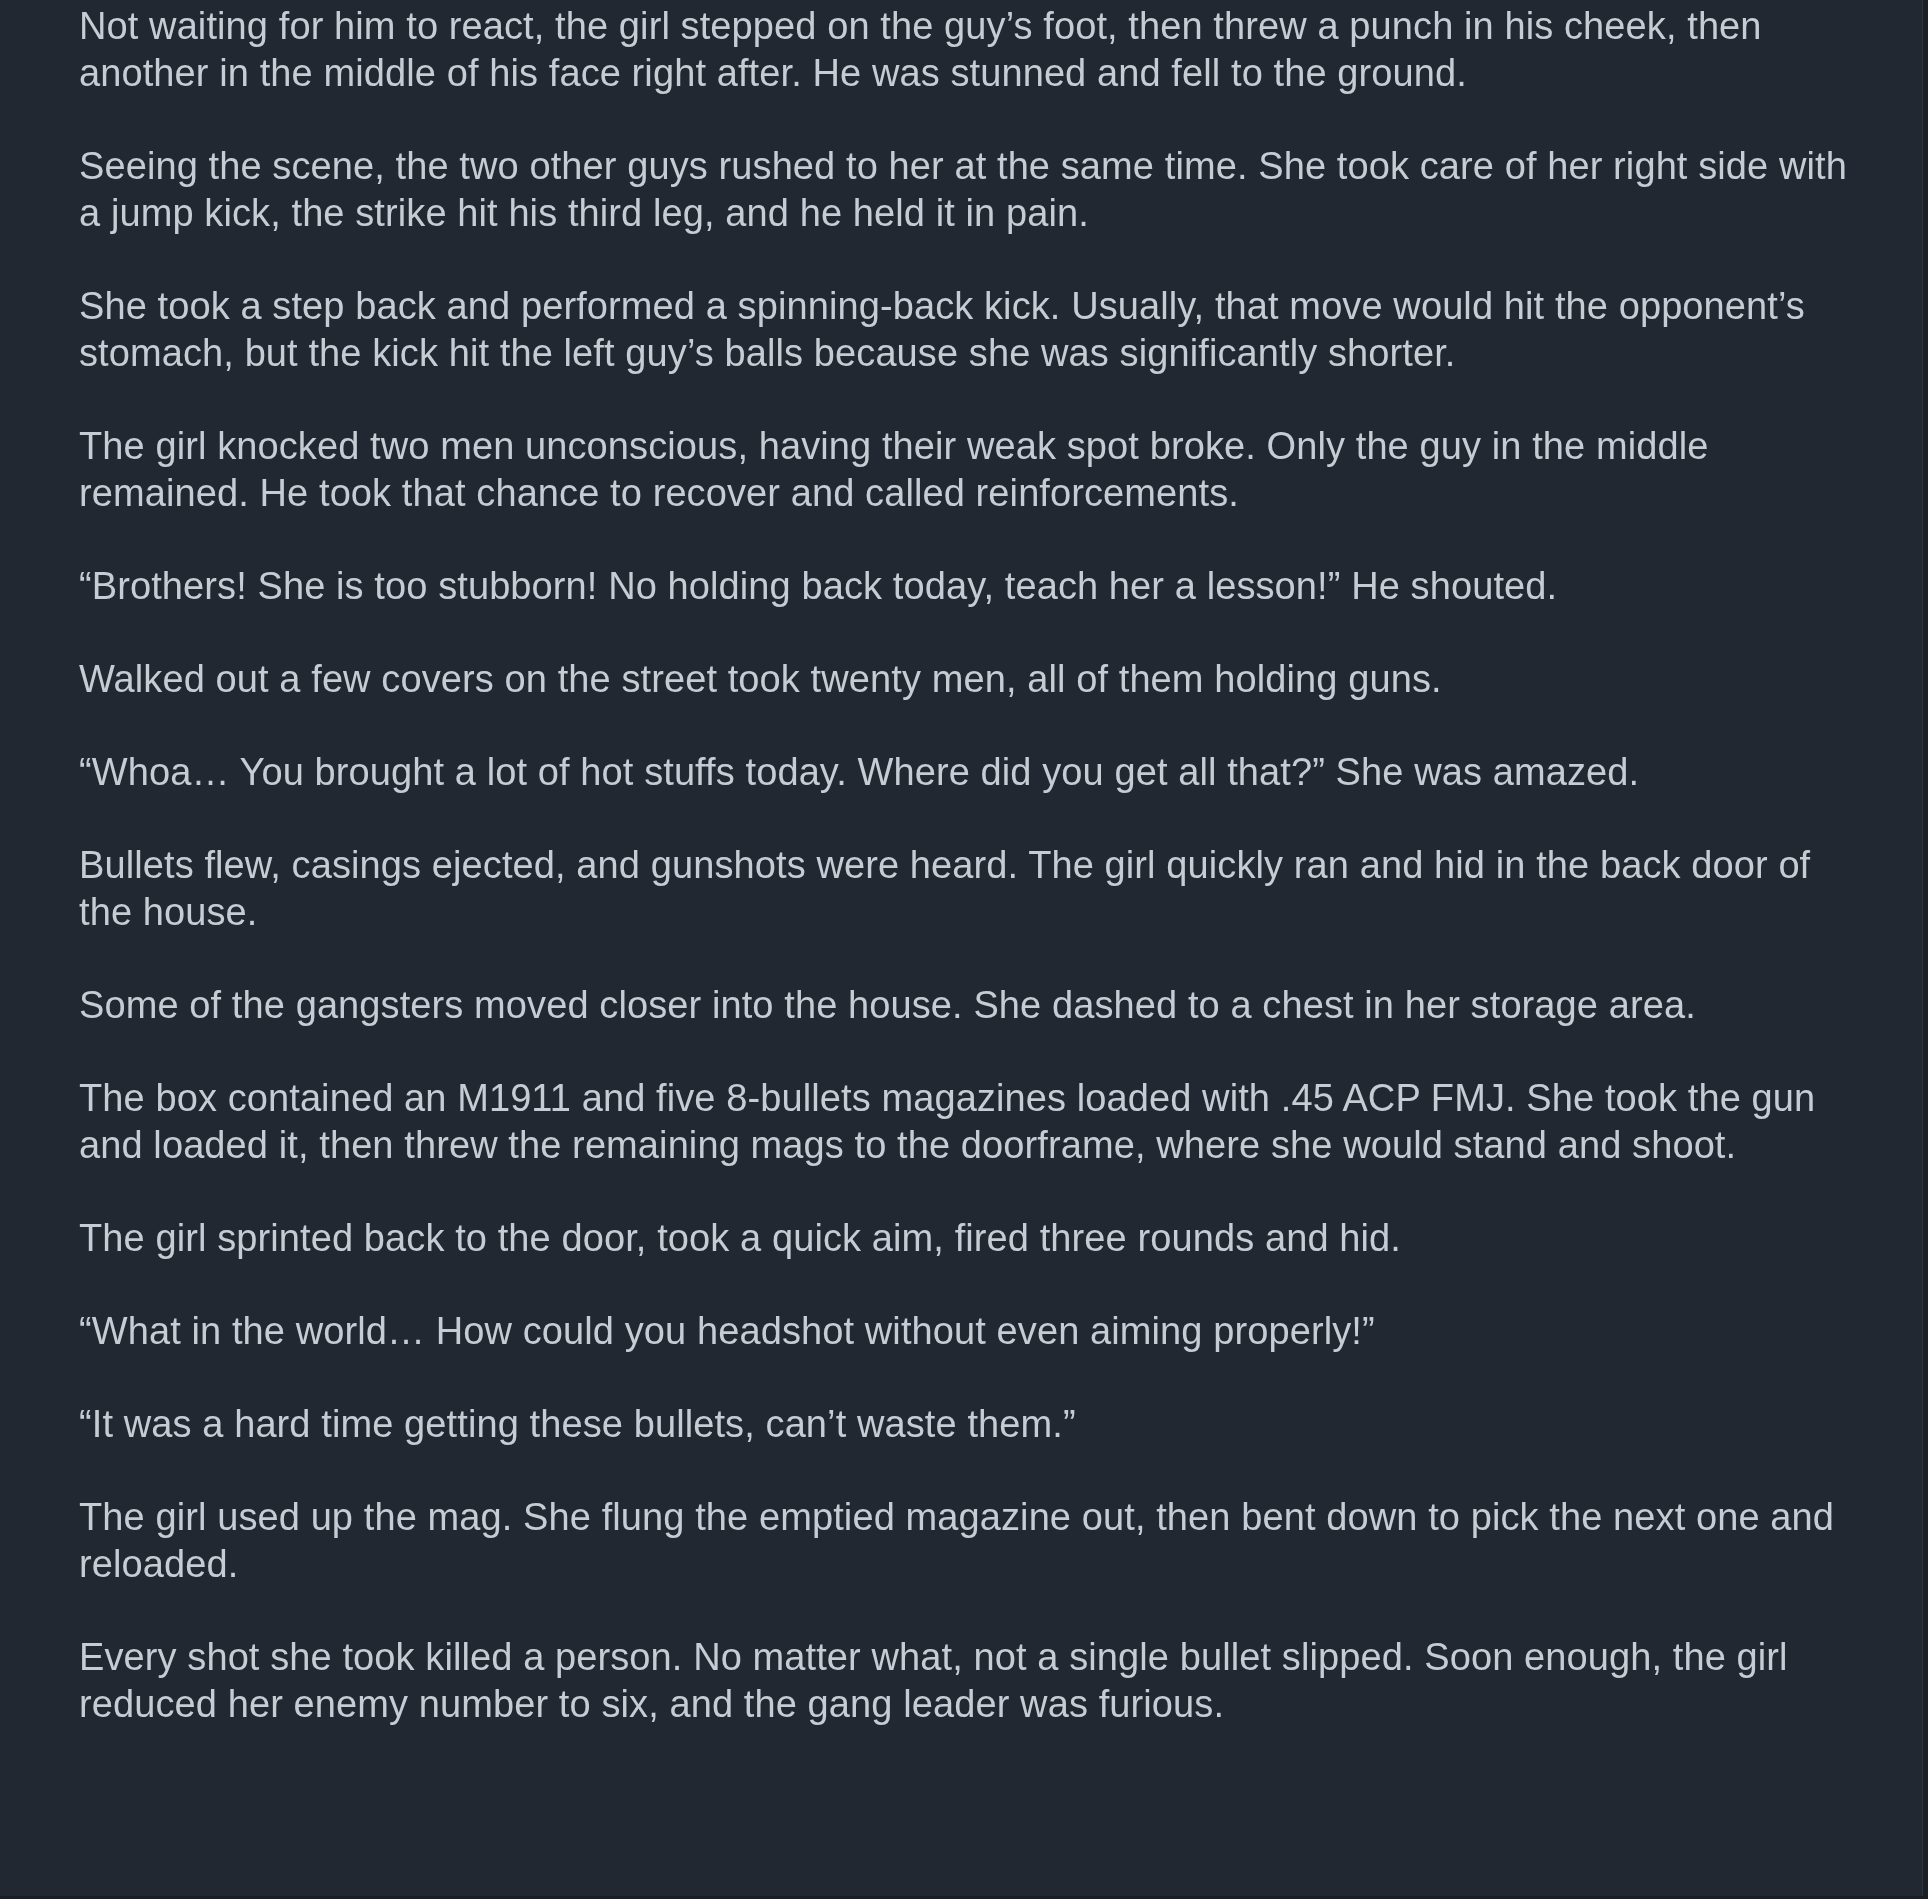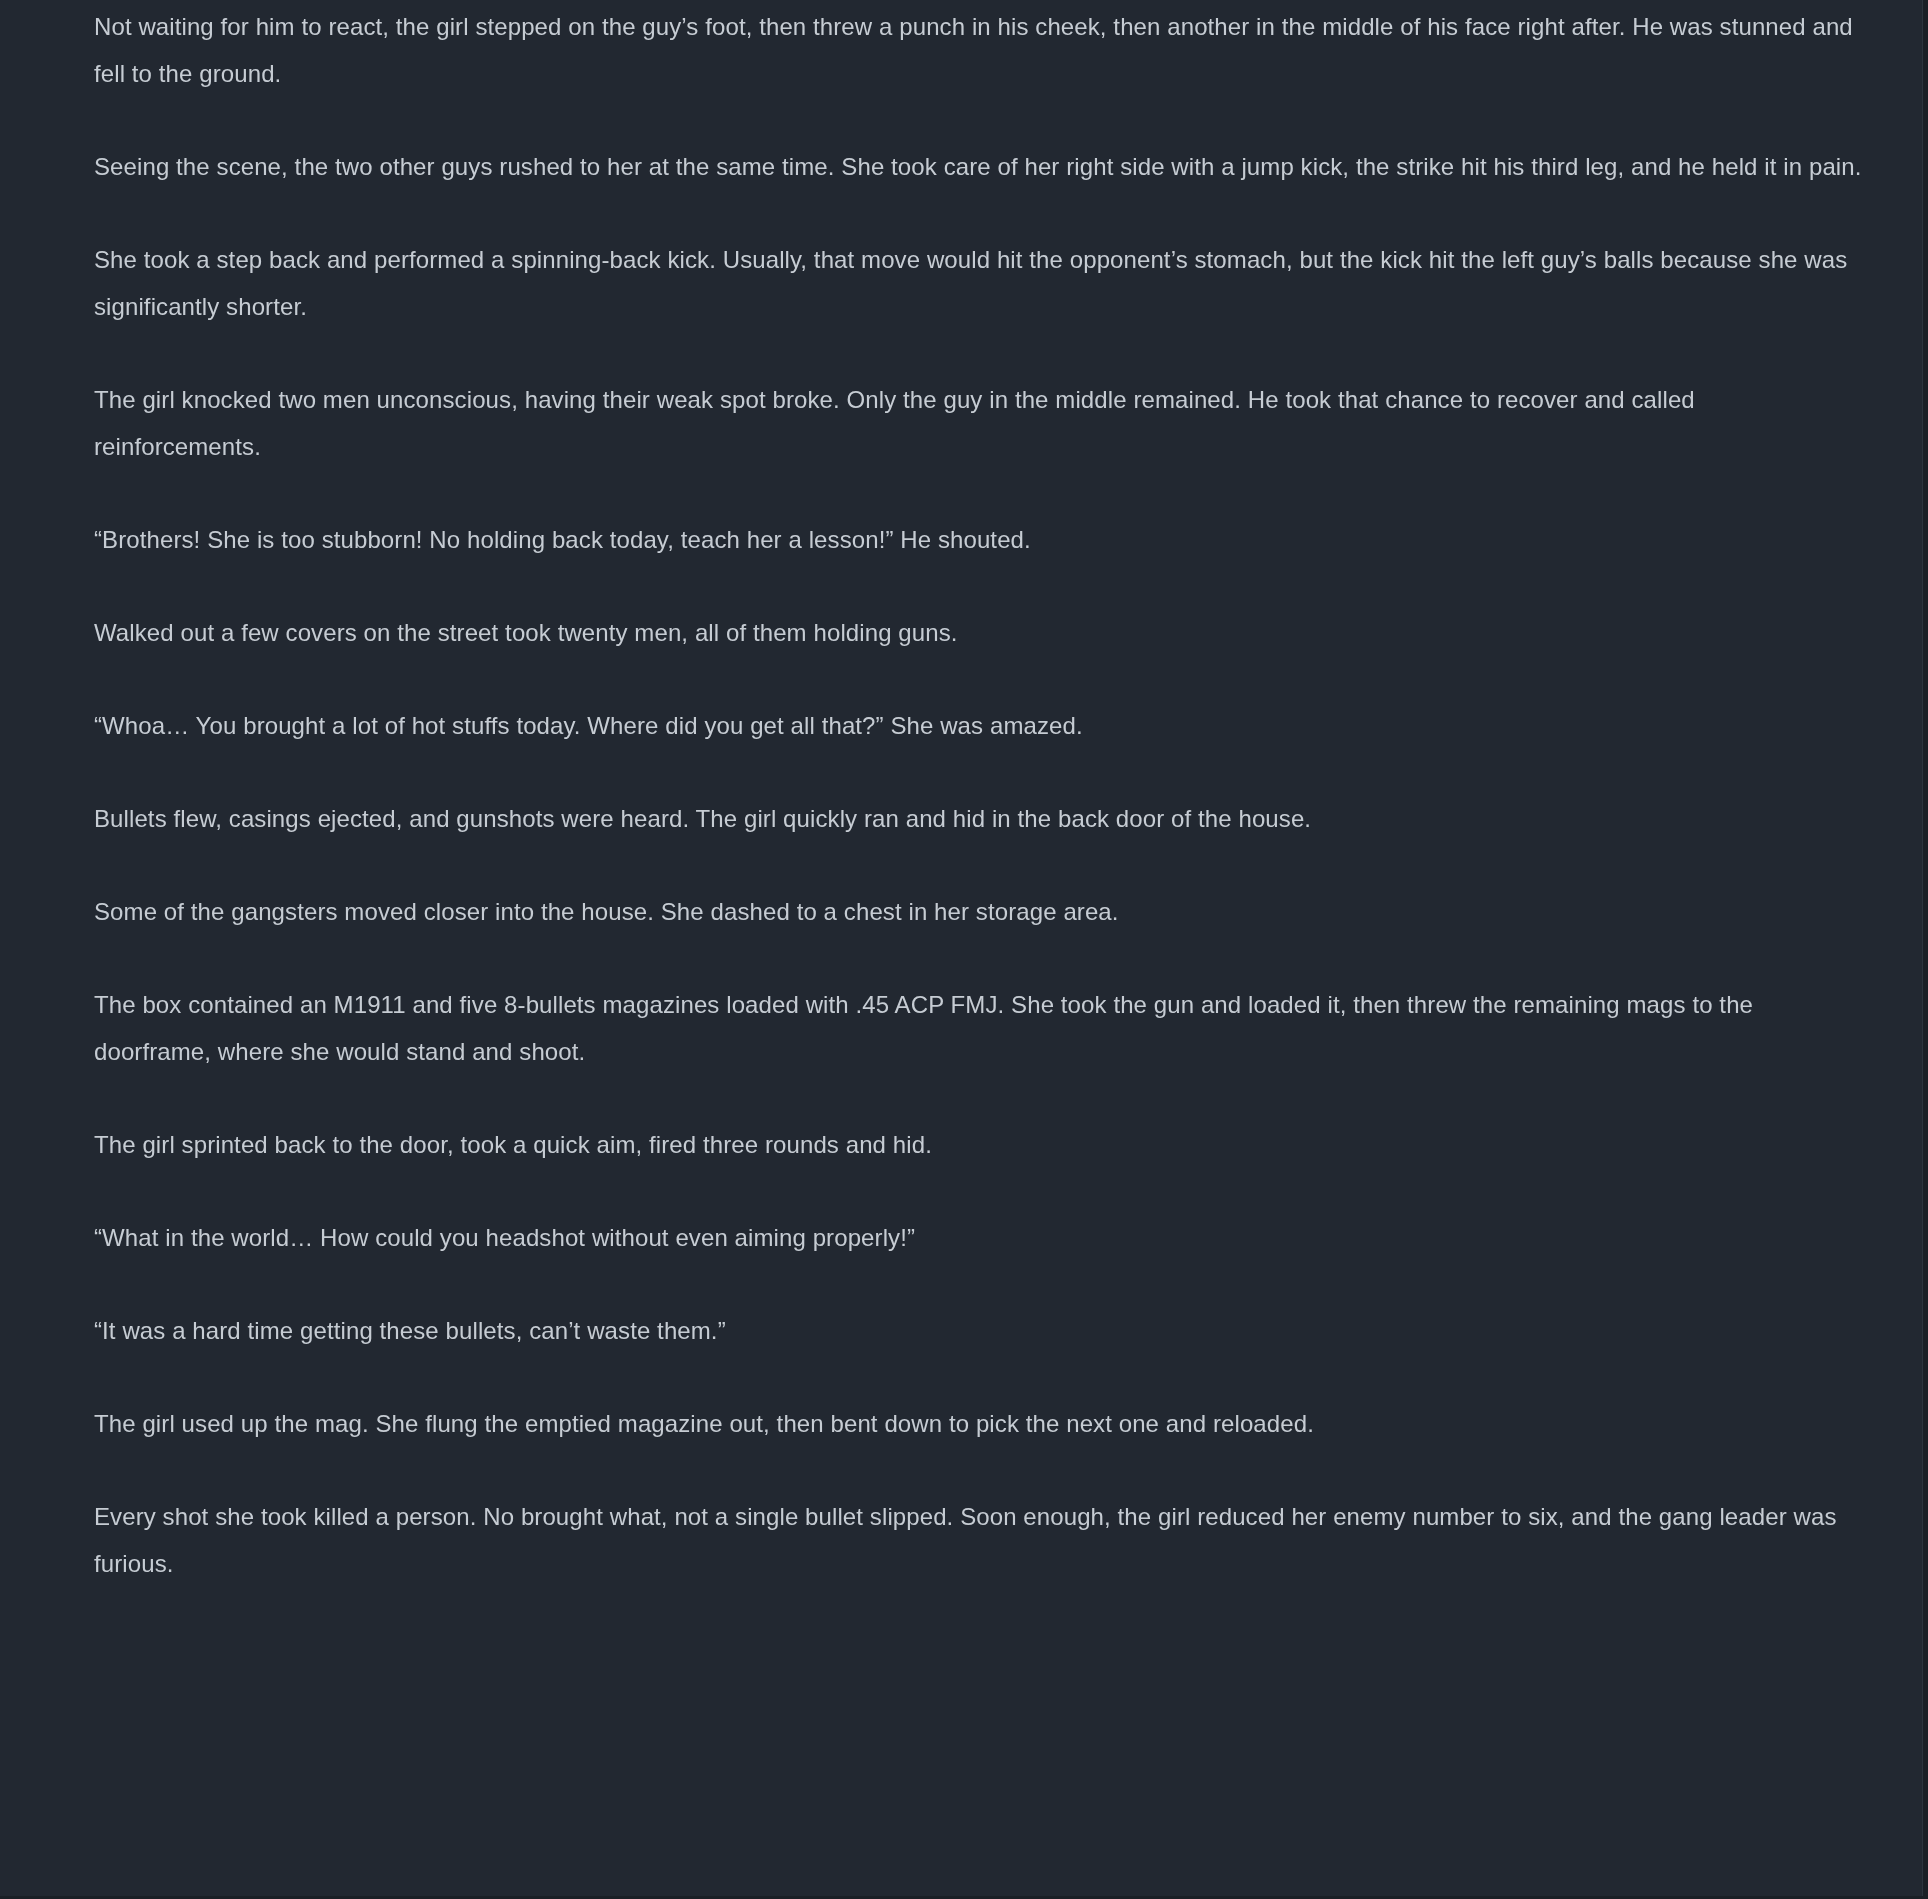--- a/index.html
+++ b/index.html
@@ -10,24 +10,24 @@
     width: 1928px;
     height: 1899px;
     overflow: hidden;
     position: relative;
     background: var(--bg, #222831);
     font-family: "Liberation Sans", sans-serif;
   }
   .reader {
     position: absolute;
     top: 3px;
-    left: 94px;
+    left: 79px;
     width: 1771px;
     color: var(--text, #c6ccd3);
-    font-size: 24px;
+    font-size: 38px;
     line-height: 47px;
     letter-spacing: 0.1px;
     text-align: left;
   }
   .para {
     margin: 0 0 46px 0;
     padding: 0;
   }
   .scrollbar-track {
     position: absolute;
@@ -58,18 +58,18 @@
     <p class="para">“Brothers! She is too stubborn! No holding back today, teach her a lesson!” He shouted.</p>
     <p class="para">Walked out a few covers on the street took twenty men, all of them holding guns.</p>
     <p class="para">“Whoa… You brought a lot of hot stuffs today. Where did you get all that?” She was amazed.</p>
     <p class="para">Bullets flew, casings ejected, and gunshots were heard. The girl quickly ran and hid in the back door of the house.</p>
     <p class="para">Some of the gangsters moved closer into the house. She dashed to a chest in her storage area.</p>
     <p class="para">The box contained an M1911 and five 8-bullets magazines loaded with .45 ACP FMJ. She took the gun and loaded it, then threw the remaining mags to the doorframe, where she would stand and shoot.</p>
     <p class="para">The girl sprinted back to the door, took a quick aim, fired three rounds and hid.</p>
     <p class="para">“What in the world… How could you headshot without even aiming properly!”</p>
     <p class="para">“It was a hard time getting these bullets, can’t waste them.”</p>
     <p class="para">The girl used up the mag. She flung the emptied magazine out, then bent down to pick the next one and reloaded.</p>
-    <p class="para">Every shot she took killed a person. No brought what, not a single bullet slipped. Soon enough, the girl reduced her enemy number to six, and the gang leader was furious.</p>
+    <p class="para">Every shot she took killed a person. No matter what, not a single bullet slipped. Soon enough, the girl reduced her enemy number to six, and the gang leader was furious.</p>
   </main>
 
 <div class="scrollbar-track"></div>
 <div class="bottom-edge"></div>
 
 
 </body></html>

